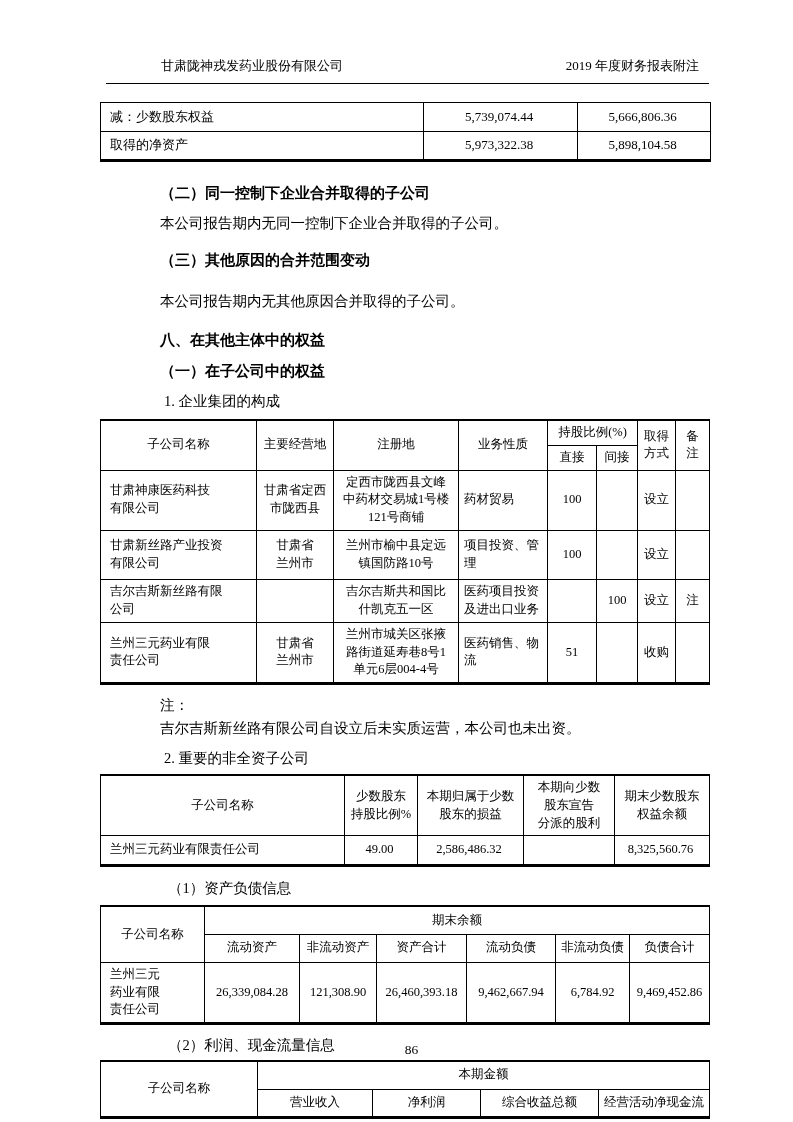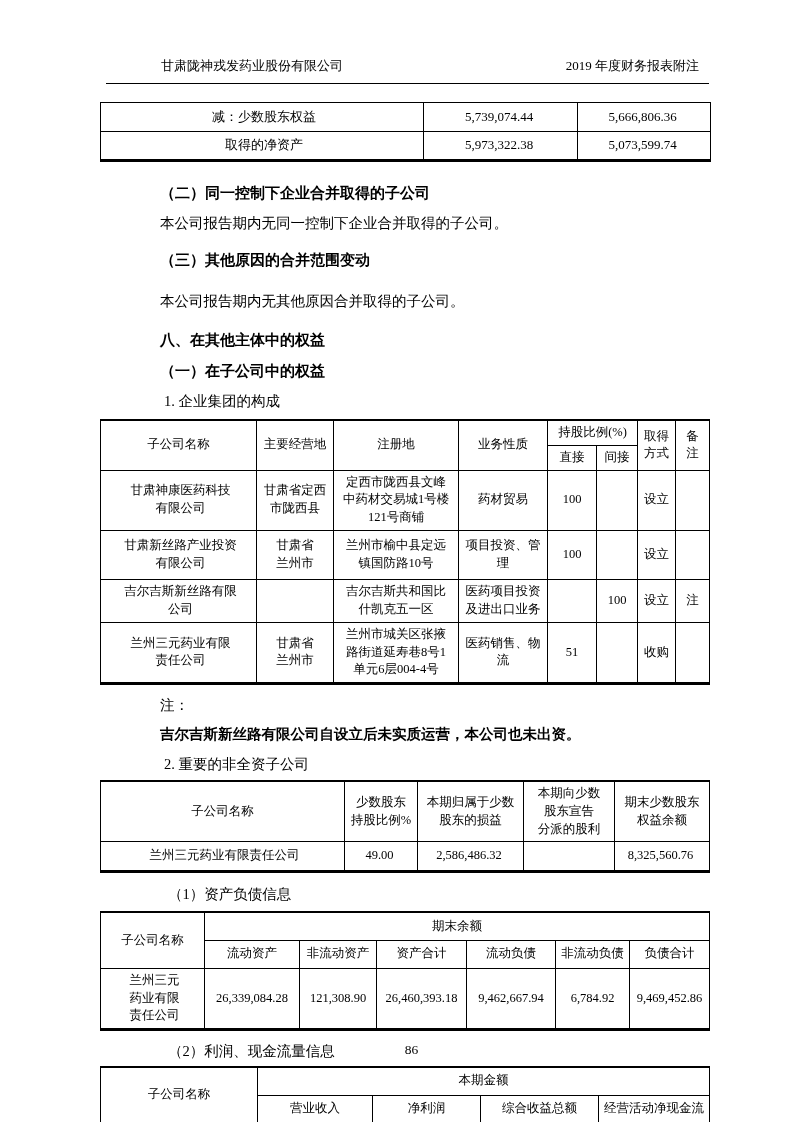--- a/index.html
+++ b/index.html
@@ -28,35 +28,35 @@
 
   
   table.doc { border-collapse: collapse; table-layout: fixed; width: 610px; font-size: 12.5px; }
   table.doc td, table.doc th {
     border: 1px solid #000; font-weight: normal;
     vertical-align: middle; padding: 3px 5px; line-height: 1.42;
     overflow: hidden;
   }
   table.doc { border-top: 2px solid #000; border-bottom: 3px solid #000; }
   table.summary { border-top: 1.2px solid #000; }
-  .al { text-align: center; }
+  .al { text-align: left; }
   .ac { text-align: center; }
   .ar { text-align: center; }
   .pre { white-space: pre-line; }
   .padL { padding-left: 9px !important; }
   .num { padding-right: 8px !important; }
 
   .summary td { height: 29px; font-size: 13px; }
 
   
   .h-bold  { font-weight: bold; font-size: 15px; margin: 0 0 0 60px; }
   .t-body  { font-size: 14.5px; margin: 0 0 0 60px; }
   .t-list  { font-size: 14.5px; margin: 0 0 0 64px; }
   .mt8  { margin-top: 8px; }  .mt9  { margin-top: 22px; }
-  .mt10 { margin-top: 10px; font-weight: bold; } .mt11 { margin-top: 11px; }
+  .mt10 { margin-top: 4px; } .mt11 { margin-top: 11px; }
   .mt12 { margin-top: 12px; } .mt18 { margin-top: 18px; }
   .mt20 { margin-top: 20px; } .mt6 { margin-top: 6px; } .mt5 { margin-top: 5px; }
   .mt7 { margin-top: 7px; }
 
   
   .grp-h1 th { height: 21px; padding: 1px 3px; }
   .grp-h2 th { height: 20px; padding: 1px 3px; }
   .grp-r1 td { height: 54px; }
   .grp-r2 td { height: 49px; }
   .grp-r3 td { height: 43px; }
@@ -102,21 +102,21 @@
         </colgroup>
       <tbody>
           <tr>
         <td class="al padL">减：少数股东权益</td>
         <td class="ar num">5,739,074.44</td>
         <td class="ar num">5,666,806.36</td>
       </tr>
       <tr>
         <td class="al padL">取得的净资产</td>
         <td class="ar num">5,973,322.38</td>
-        <td class="ar num">5,073,599.74</td>
+        <td class="ar num">5,898,104.58</td>
       </tr>
     </tbody>
       </table>
 
     <div class="h-bold mt9">（二）同一控制下企业合并取得的子公司</div>
     <div class="t-body mt11">本公司报告期内无同一控制下企业合并取得的子公司。</div>
     <div class="h-bold mt18">（三）其他原因的合并范围变动</div>
     <div class="t-body mt9">本公司报告期内无其他原因合并取得的子公司。</div>
     <div class="h-bold mt20">八、在其他主体中的权益</div>
     <div class="h-bold mt12">（一）在子公司中的权益</div>

